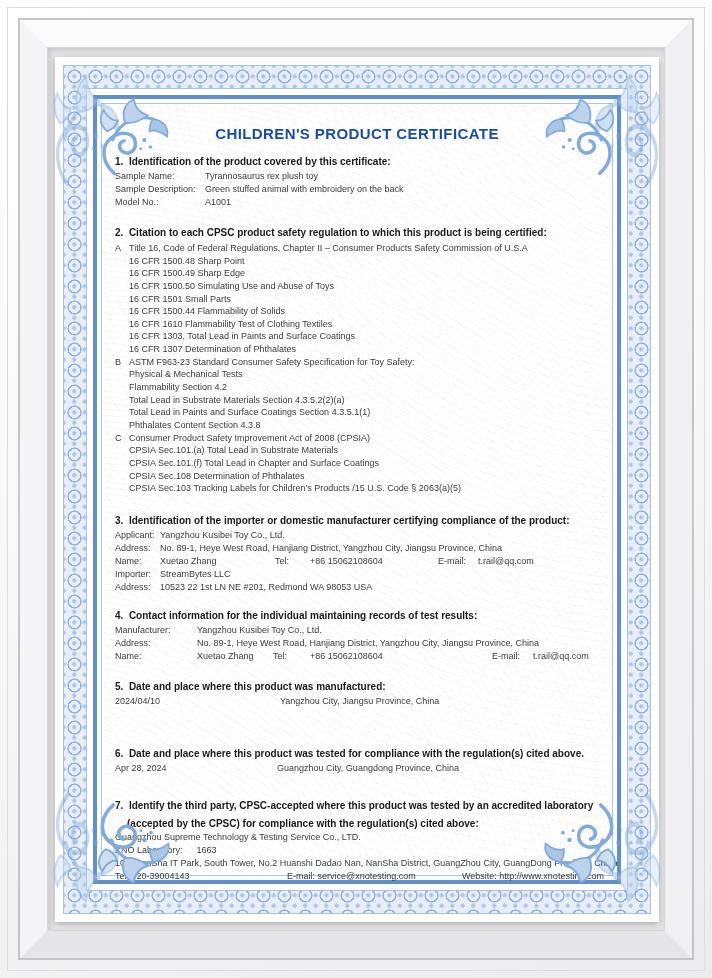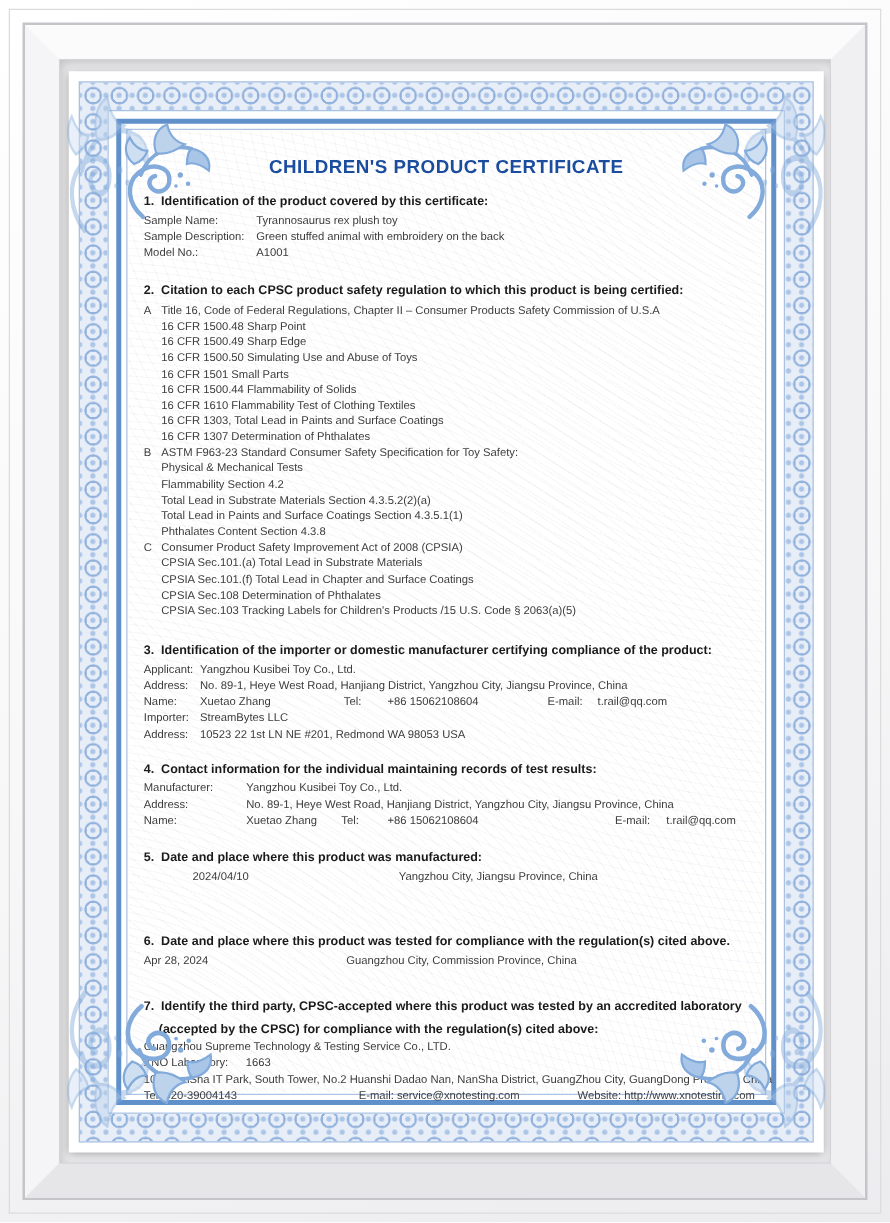--- a/index.html
+++ b/index.html
@@ -85,21 +85,21 @@
   .s2line{height:12.65px;line-height:12.65px;display:flex;}
   .s2letter{width:14px;flex:none;}
   .s2item{padding-left:14px;}
   .mt-s3{margin-top:19px;}
   .mt-s4{margin-top:15px;}
   .mt-s5{margin-top:17px;}
   .mt-s6{margin-top:39px;}
   .mt-s7{margin-top:22px;}
   .s7h{line-height:18px;}
   .s7h2{padding-left:12px;}
-  .d5{width:165px;flex:none;margin-left:39px;}
+  .d5{width:165px;flex:none;}
   .d6{width:162px;flex:none;}
   .labrows{margin-top:-2px;}
   .labid{margin-right:14px;}
   .t7{width:160px;flex:none;}
   .e7{width:175px;flex:none;padding-left:12px;}
 </style>
 </head>
 <body>
 
 <svg width="0" height="0" style="position:absolute" aria-hidden="true">
@@ -261,21 +261,21 @@
       <div class="row">
         <span class="d5">2024/04/10</span>
         <span>Yangzhou City, Jiangsu Province, China</span>
       </div>
     </div>
 
     <div class="sec-head mt-s6">6.  Date and place where this product was tested for compliance with the regulation(s) cited above.</div>
     <div class="rows">
       <div class="row">
         <span class="d6">Apr 28, 2024</span>
-        <span>Guangzhou City, Commission Province, China</span>
+        <span>Guangzhou City, Guangdong Province, China</span>
       </div>
     </div>
 
     <div class="sec-head s7h mt-s7">7.  Identify the third party, CPSC-accepted where this product was tested by an accredited laboratory</div>
     <div class="sec-head s7h s7h2">(accepted by the CPSC) for compliance with the regulation(s) cited above:</div>
     <div class="labrows">
       <div class="row">
         <span>Guangzhou Supreme Technology &amp; Testing Service Co., LTD.</span>
       </div>
       <div class="row">

